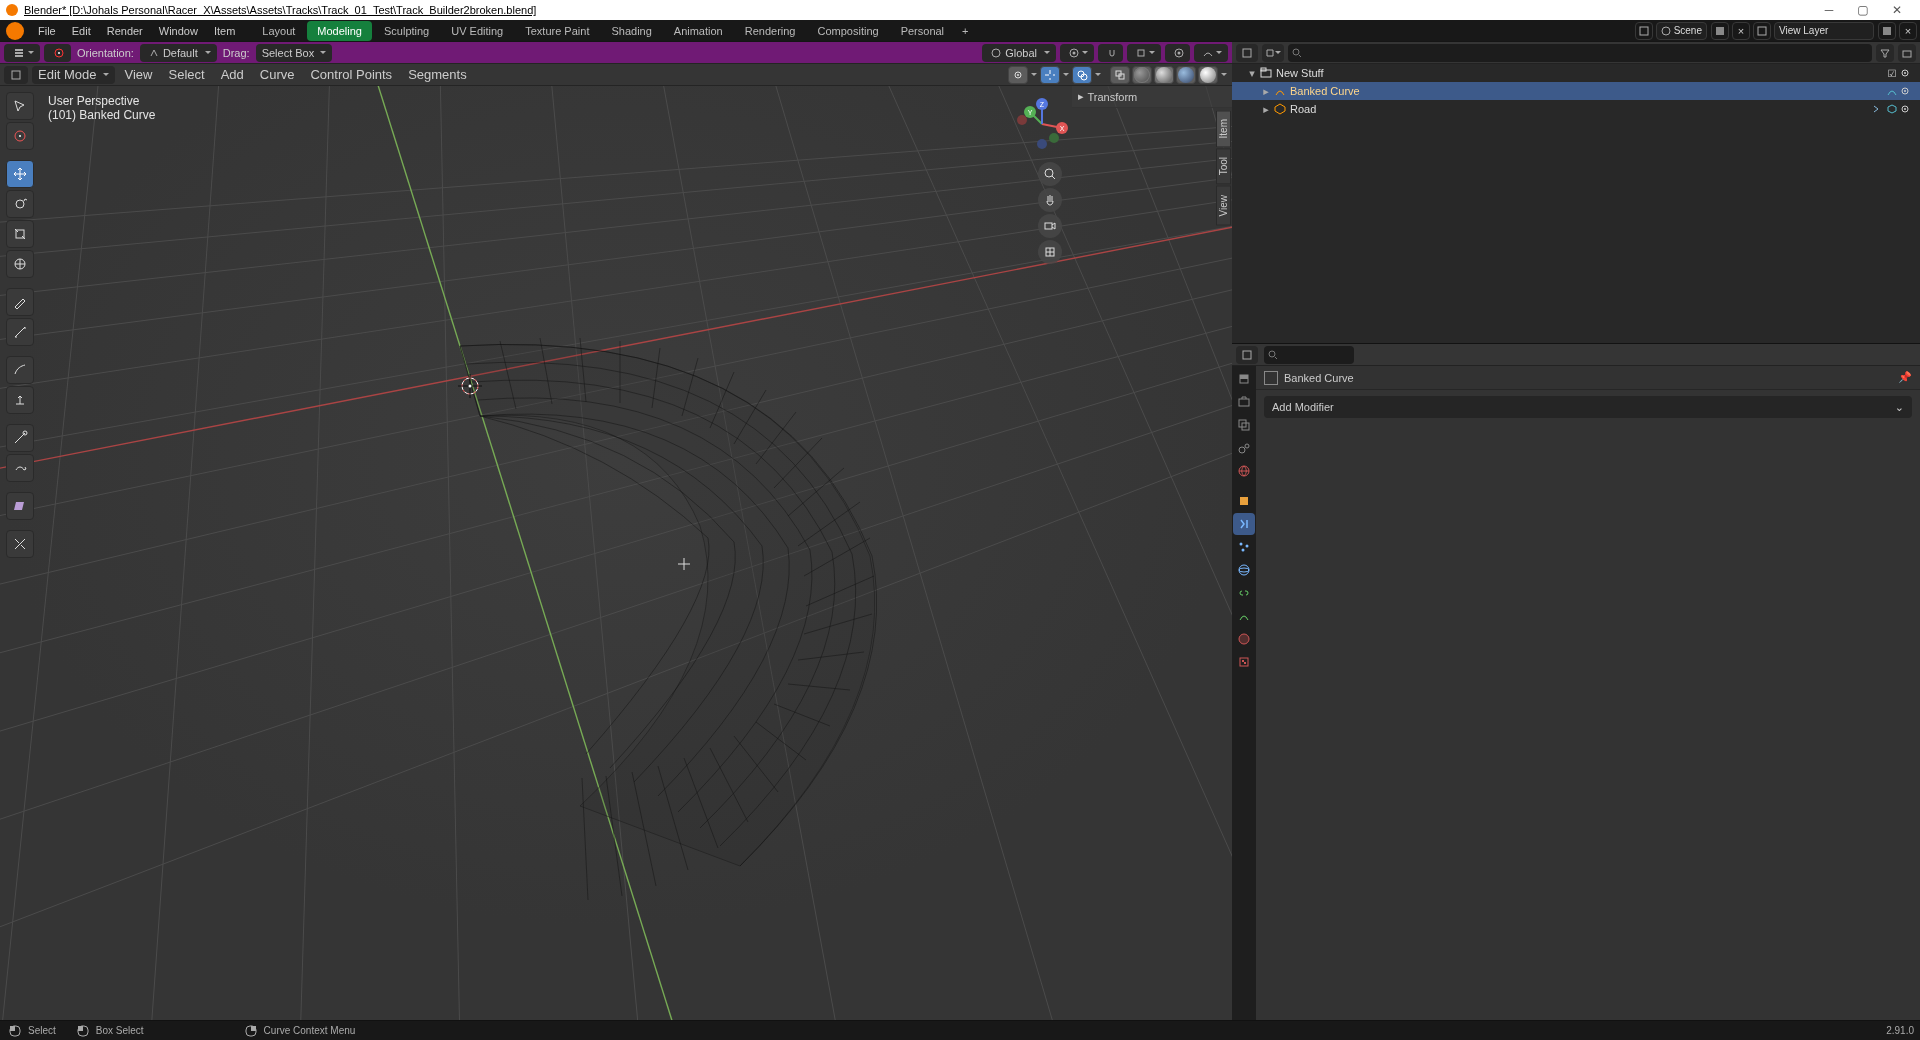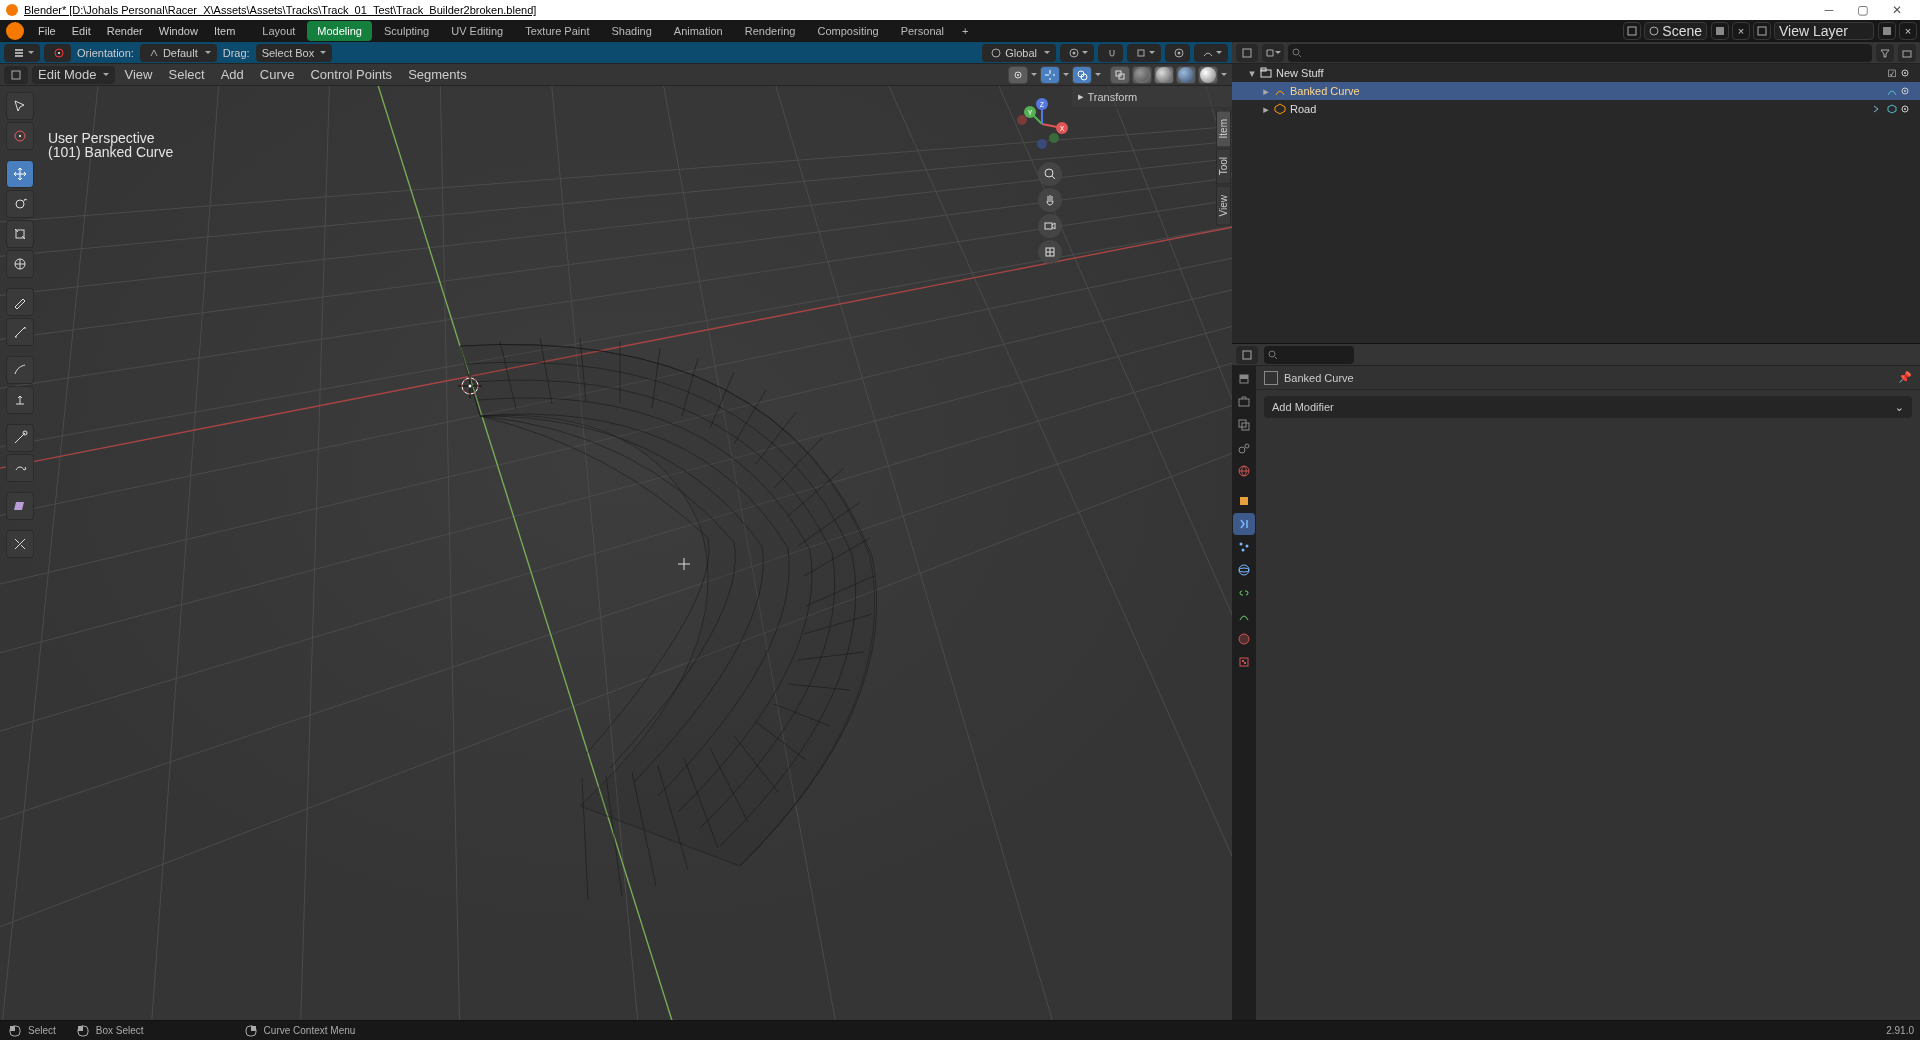--- a/index.html
+++ b/index.html
@@ -11,40 +11,40 @@
 .menubar{height:22px;background:#181818;display:flex;align-items:center;font-size:11px;border-bottom:1px solid #151515;}
 .menubar .bl-icon{width:18px;height:18px;margin:0 6px;background:#f57900;border-radius:50%;}
 .menubar .mitem{padding:0 8px;line-height:22px;cursor:pointer;color:#ccc;}
 .menubar .sep{width:8px;}
 .menubar .tab{padding:0 10px;line-height:20px;border-radius:4px;margin:0 1px;cursor:pointer;color:#bbb;}
 .menubar .tab.active{background:#15803d;color:#fff;}
 .menubar .tab.add{padding:0 6px;}
 .menubar .spacer{flex:1;}
 .menubar .scene-box{display:flex;align-items:center;background:#202020;border:1px solid #383838;border-radius:4px;height:18px;margin-right:4px;padding:0 4px;}
 .menubar .scene-box svg{margin-right:3px;}
-.menubar .scene-box span{font-size:14px;color:#ddd;}
+.menubar .scene-box span{font-size:10px;color:#ddd;}
 .menubar .ibtn{width:18px;height:18px;display:flex;align-items:center;justify-content:center;border:1px solid #383838;border-radius:4px;margin-right:3px;cursor:pointer;}
 .main{display:flex;height:978px;}
 .viewport-col{width:1232px;display:flex;flex-direction:column;}
-.vtoolbar{height:22px;background:#0c4a6e;display:flex;align-items:center;font-size:11px;border-bottom:1px solid #242424;padding:0 4px;gap:4px;}
+.vtoolbar{height:22px;background:#701a75;display:flex;align-items:center;font-size:11px;border-bottom:1px solid #242424;padding:0 4px;gap:4px;}
 .vtoolbar .drop{display:flex;align-items:center;background:#282828;border-radius:4px;padding:1px 6px;height:18px;cursor:pointer;}
 .vtoolbar .drop svg{margin-left:3px;}
 .vtoolbar .label{color:#ccc;margin:0 2px;}
 .vtoolbar .v-spacer{flex:1;}
 .vheader2{height:22px;background:#353535;display:flex;align-items:center;font-size:13px;padding:0 4px;gap:4px;border-bottom:1px solid #242424;}
 .vheader2 .drop{display:flex;align-items:center;background:#282828;border-radius:4px;padding:1px 6px;height:18px;cursor:pointer;}
 .vheader2 .mitem{padding:0 6px;cursor:pointer;}
 .vheader2 .spacer{flex:1;}
 .vheader2 .rt{display:flex;align-items:center;gap:2px;}
 .vheader2 .rbtn{width:20px;height:18px;background:#5c5c5c;border:1px solid #444;border-radius:4px;display:flex;align-items:center;justify-content:center;cursor:pointer;}
 .vheader2 .rbtn.blue{background:#4a7fbf;}
 .vheader2 .sphere{width:16px;height:16px;border-radius:50%;}
 .viewport{flex:1;position:relative;background:#393939;overflow:hidden;}
 .viewport .grid-bg{position:absolute;inset:0;}
-.viewport .overlay-tl{position:absolute;top:8px;left:48px;font-size:14px;color:#e4e4e4;line-height:14px;margin-top:37px;}
+.viewport .overlay-tl{position:absolute;top:8px;left:48px;font-size:12px;color:#e4e4e4;line-height:14px;}
 .toolbar-left{position:absolute;left:6px;top:6px;width:28px;display:flex;flex-direction:column;gap:2px;}
 .toolbar-left .tbtn{width:28px;height:28px;background:#3a3a3a;border:1px solid #2a2a2a;border-radius:4px;display:flex;align-items:center;justify-content:center;cursor:pointer;}
 .toolbar-left .tbtn.active{background:#4a7fbf;}
 .toolbar-left .gap{height:6px;}
 .gizmo{position:absolute;right:160px;top:8px;width:60px;height:60px;}
 .vbtns{position:absolute;right:170px;top:76px;display:flex;flex-direction:column;gap:2px;}
 .vbtns .vbtn{width:24px;height:24px;background:rgba(70,70,70,.85);border-radius:50%;display:flex;align-items:center;justify-content:center;cursor:pointer;}
 .npanel{position:absolute;right:0;top:0;width:160px;background:rgba(47,47,47,.0);}
 .npanel .row{display:flex;align-items:center;height:22px;padding:0 6px;font-size:11px;background:rgba(60,60,60,.6);border-bottom:1px solid #333;cursor:pointer;}
 .npanel .row .tri{margin-right:4px;}

